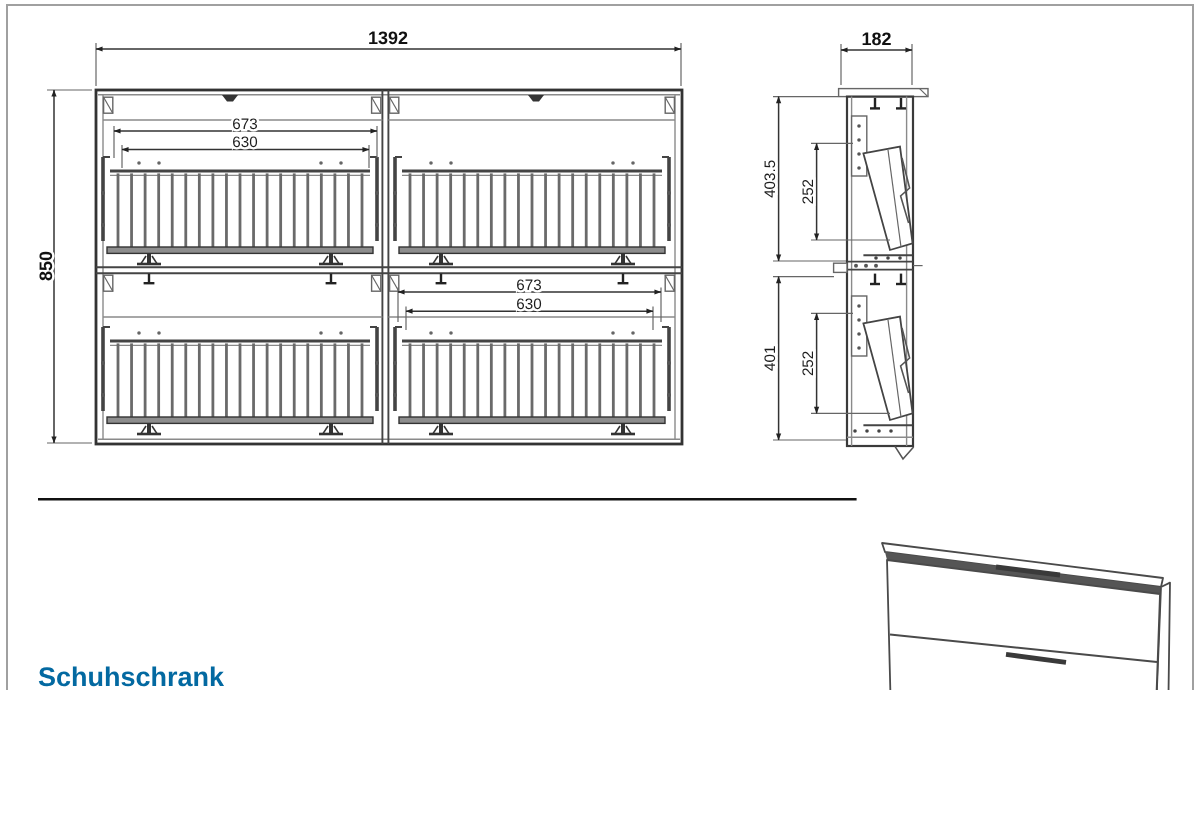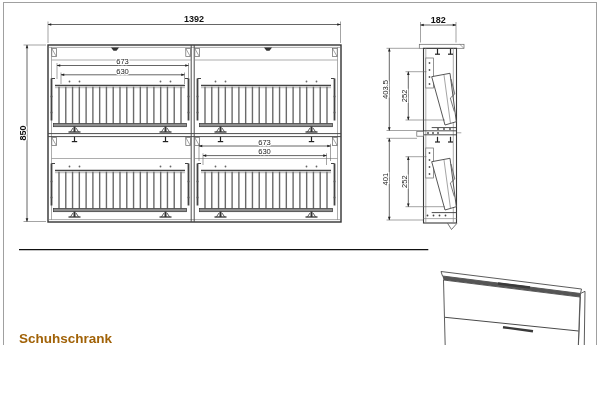--- a/index.html
+++ b/index.html
@@ -15,21 +15,21 @@
   .s07g{stroke:#8a8a8a;stroke-width:.7;}
   .dl{stroke:#333;stroke-width:.75;fill:none;}
   .xl{stroke:#666;stroke-width:.6;fill:none;}
   .fit{fill:#fff;stroke:#666;stroke-width:.7;}
   .pf{fill:#fff;stroke:#444;stroke-width:.9;}
   .zz{fill:none;stroke:#555;stroke-width:.8;}
   .bolt{stroke:#222;stroke-width:1.2;}
   .t{font-size:7.6px;fill:#1d1d1d;paint-order:stroke;stroke:#fff;stroke-width:2.4px;}
   .tb{font-size:9px;font-weight:bold;fill:#111;paint-order:stroke;stroke:#fff;stroke-width:2.4px;}
   .p3d{fill:#fff;stroke:#4a4a4a;stroke-width:.9;stroke-linejoin:round;}
-  #title{position:absolute;left:19px;top:331px;font-size:13.5px;font-weight:bold;color:#a16207;}
+  #title{position:absolute;left:19px;top:331px;font-size:13.5px;font-weight:bold;color:#0369a1;}
   #specs{position:absolute;left:19px;top:358px;font-size:9.5px;color:#1d1d1d;line-height:12.4px;}
   .srow{display:flex;}
   .slab{width:40px;}
   .sval{width:35px;text-align:right;white-space:nowrap;}
 </style>
 </head>
 <body>
 
 <div id="stage">
   <div id="frame"></div>

